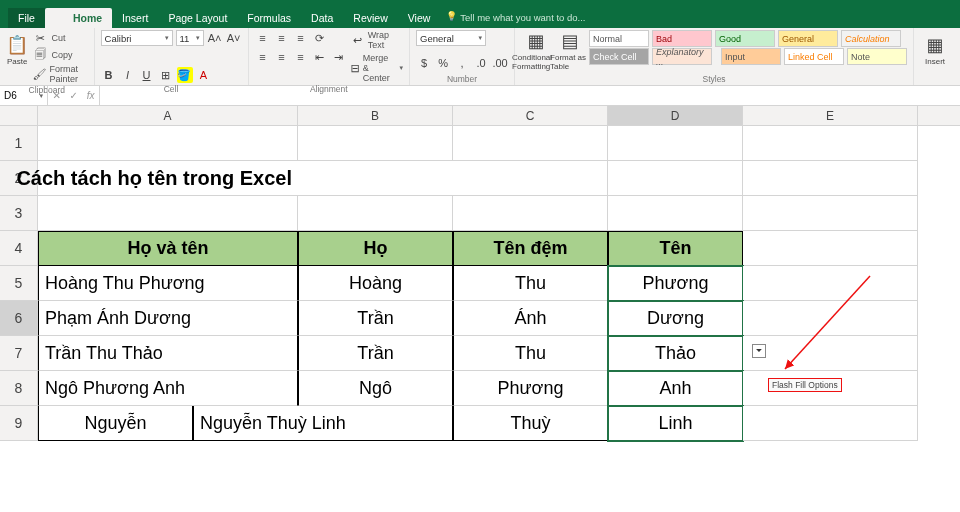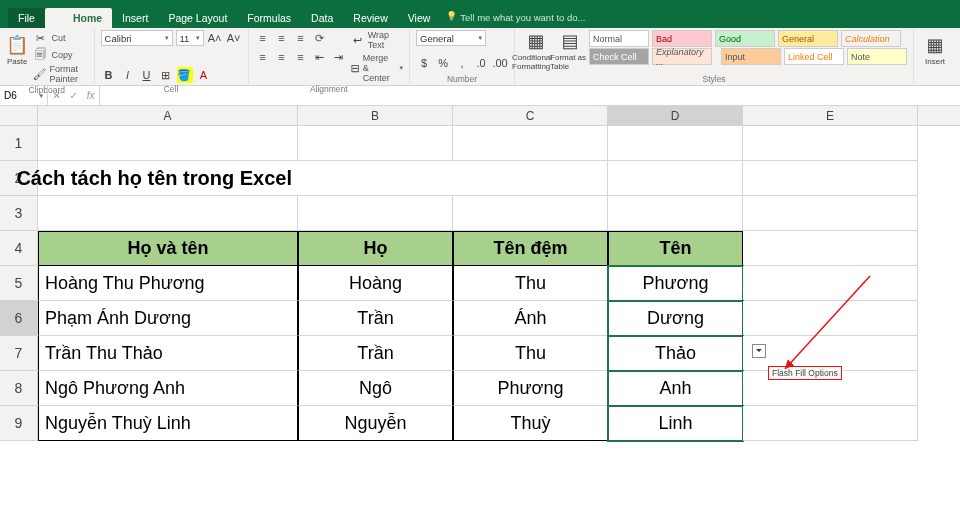--- a/index.html
+++ b/index.html
@@ -312,32 +312,32 @@
       <div class="gridrow">
         <div class="rh">8</div>
         <div class="cell colA bL bR">Ngô Phương Anh</div>
         <div class="cell colB ctr bL bR">Ngô</div>
         <div class="cell colC ctr bL bR">Phương</div>
         <div class="cell colD ctr bL bR d-outline">Anh</div>
         <div class="cell colE"></div>
       </div>
       <div class="gridrow">
         <div class="rh">9</div>
+        <div class="cell colB ctr bL bR bB">Nguyễn</div>
         <div class="cell colA bL bR bB">Nguyễn Thuỳ Linh</div>
-        <div class="cell colB ctr bL bR bB">Nguyễn</div>
         <div class="cell colC ctr bL bR bB">Thuỳ</div>
         <div class="cell colD ctr bL bR bB d-outline">Linh</div>
         <div class="cell colE"></div>
       </div>
     </div>
 
   <div class="ffbox" style="left:752px; top:238px;">
       <span>⏷</span>
     </div>
-  <div class="ffopt" style="left:768px; top:260px;">Flash Fill Options</div>
+  <div class="ffopt" style="left:768px; top:272px;">Flash Fill Options</div>
   <svg class="arrow" style="left:760px; top:165px;" width="120" height="105">
     <defs>
         <marker id="ah" markerWidth="8" markerHeight="8" refX="6" refY="3" orient="auto">
           <path d="M0,0 L6,3 L0,6 Z" fill="#e11"></path>
         </marker>
       </defs>
     <line x1="110" y1="5" x2="25" y2="98" stroke="#e11" stroke-width="1.5" marker-end="url(#ah)"></line>
   </svg>
 </div>
 

